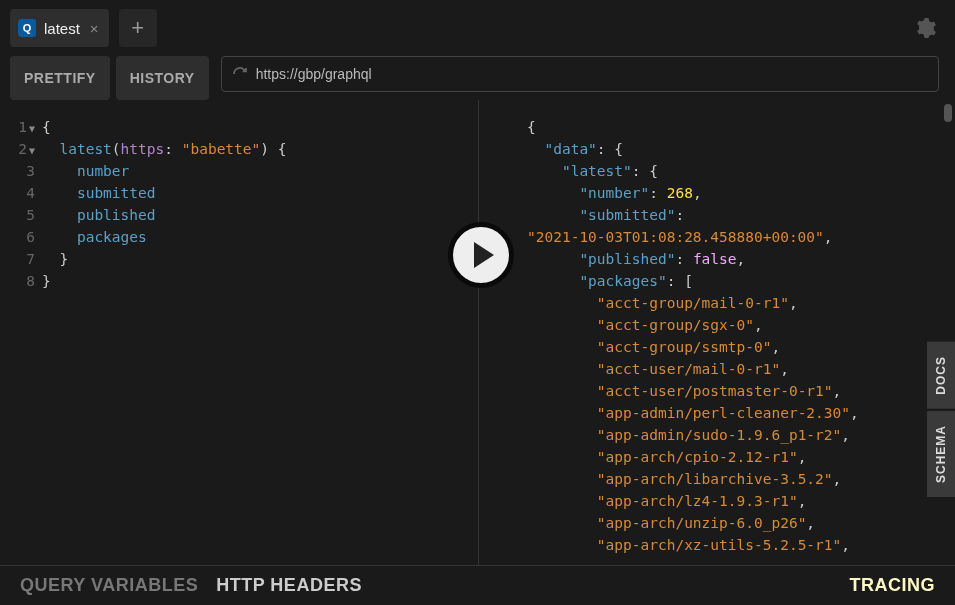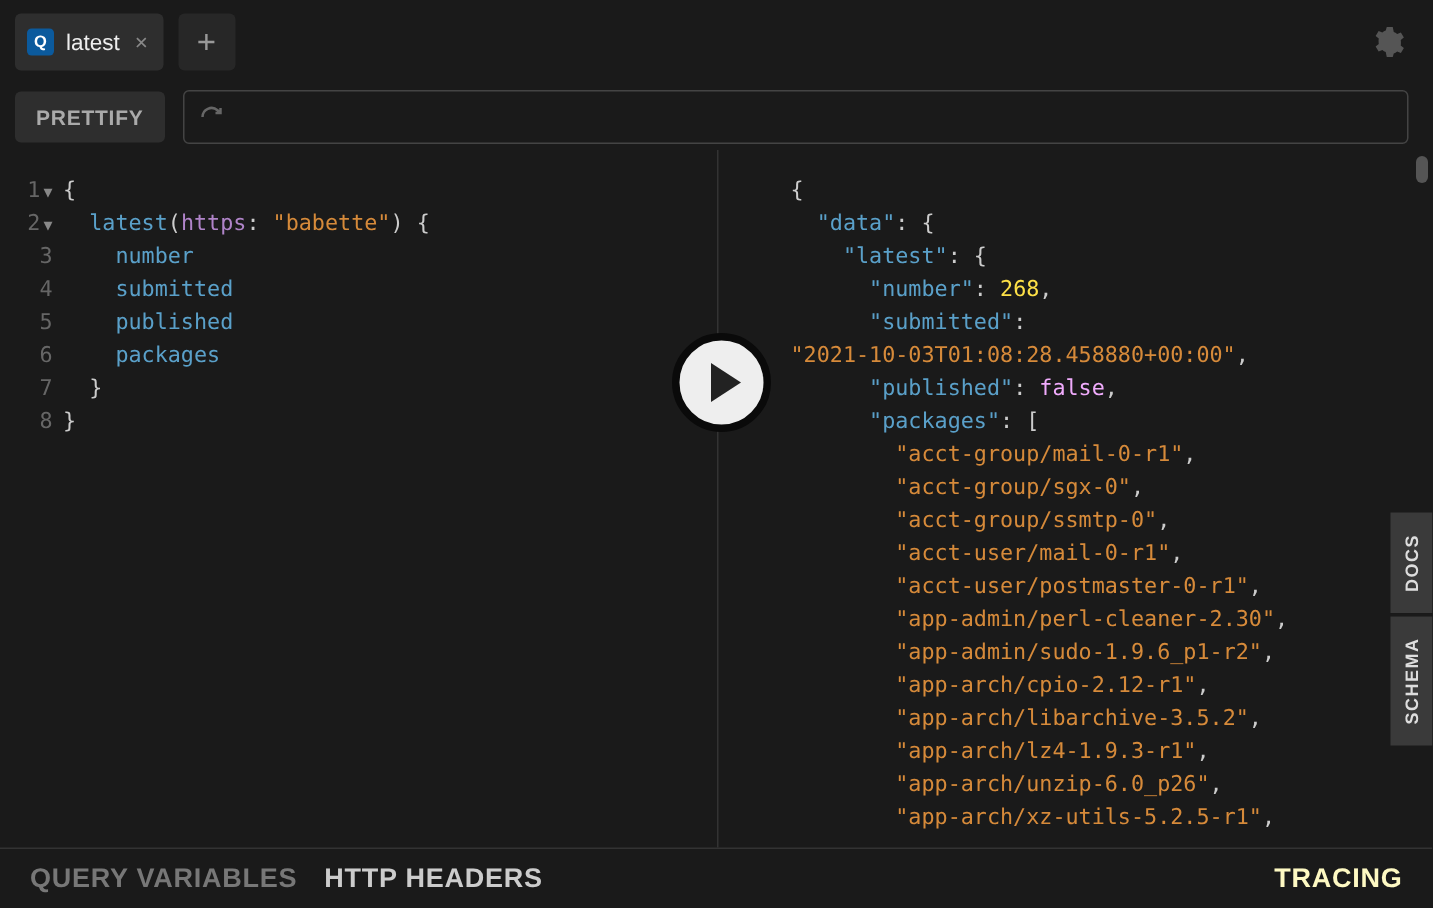--- a/index.html
+++ b/index.html
@@ -71,21 +71,20 @@
   right: 18px;
   top: 16px;
   color: #555;
   cursor: pointer;
 }
 
 
 .toolbar {
   height: 44px;
   display: flex;
-  align-items: center;
   padding: 0 10px;
   gap: 6px;
 }
 .tool-btn {
   background: #2e2e2e;
   color: #aaa;
   font-size: 14px;
   font-weight: 600;
   letter-spacing: 0.5px;
   padding: 9px 14px;
@@ -272,26 +271,28 @@
   <div class="tab-add">+</div>
   <span class="gear-icon">
     <svg width="24" height="24" viewBox="0 0 24 24" fill="currentColor">
         <path d="M12 8a4 4 0 100 8 4 4 0 000-8zm8.94 4a7 7 0 00-.12-1.3l2.1-1.64-2-3.46-2.49 1a7 7 0 00-2.25-1.3L15.5 2h-4l-.68 2.3a7 7 0 00-2.25 1.3l-2.49-1-2 3.46 2.1 1.64A7 7 0 006.06 12a7 7 0 00.12 1.3l-2.1 1.64 2 3.46 2.49-1a7 7 0 002.25 1.3L11.5 22h4l.68-2.3a7 7 0 002.25-1.3l2.49 1 2-3.46-2.1-1.64c.08-.43.12-.86.12-1.3z"></path>
       </svg>
   </span>
 </div>
 
 <div class="toolbar">
   <button class="tool-btn">PRETTIFY</button>
+  <button class="tool-btn">HISTORY</button>
   <div class="url-box">
     <span class="reload-icon">
       <svg width="16" height="16" viewBox="0 0 24 24" fill="none" stroke="currentColor" stroke-width="2.5">
           <path d="M3 12a9 9 0 0115-6.7L21 8M21 3v5h-5"></path>
         </svg>
     </span>
+    <input class="url-text" value="https://gbp/graphql" style="">
   </div>
 </div>
 
 <div class="main">
 
   <div class="editor-pane">
     <div class="gutter">
       <div class="gutter-line"><span>1</span><span class="fold-arrow">▼</span></div>
       <div class="gutter-line"><span>2</span><span class="fold-arrow">▼</span></div>
       <div class="gutter-line">3</div>

